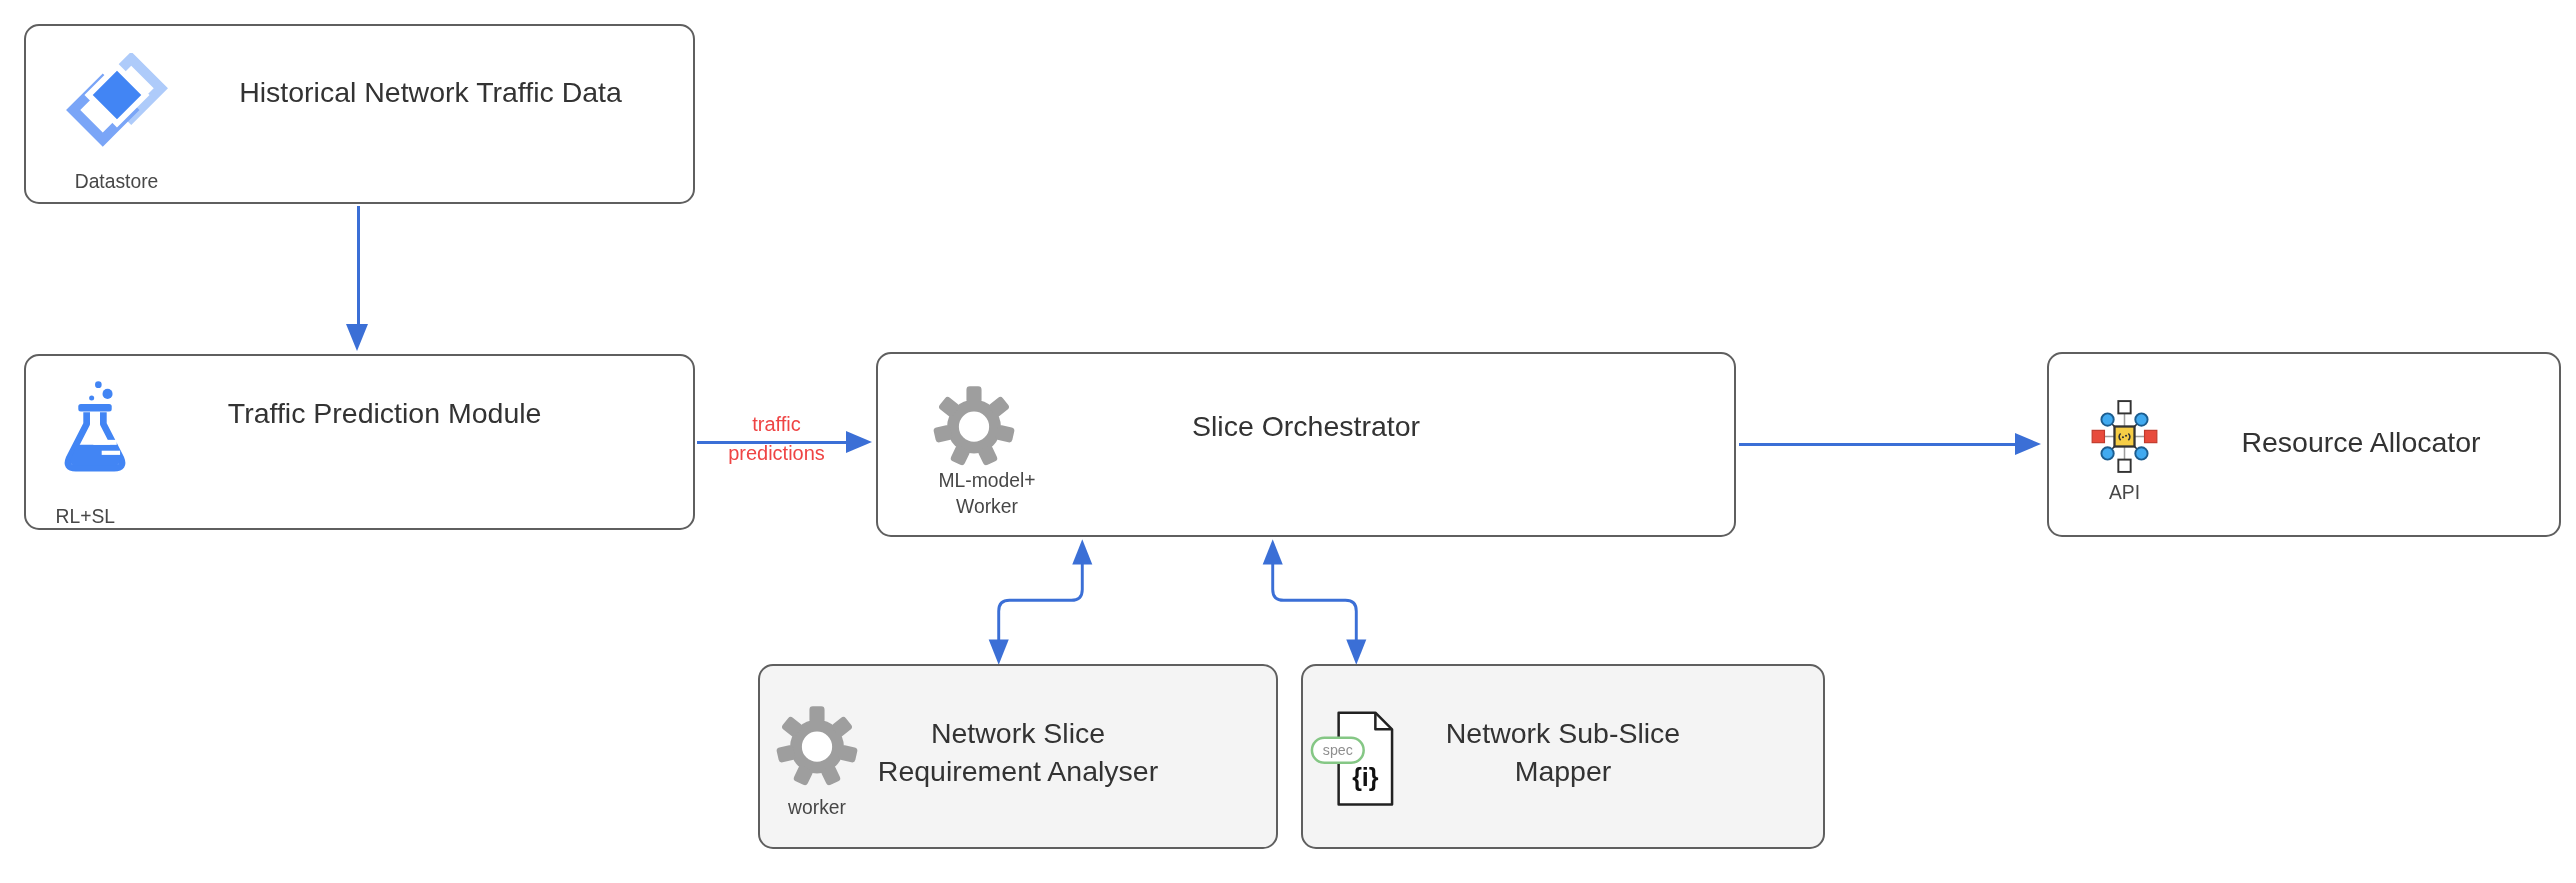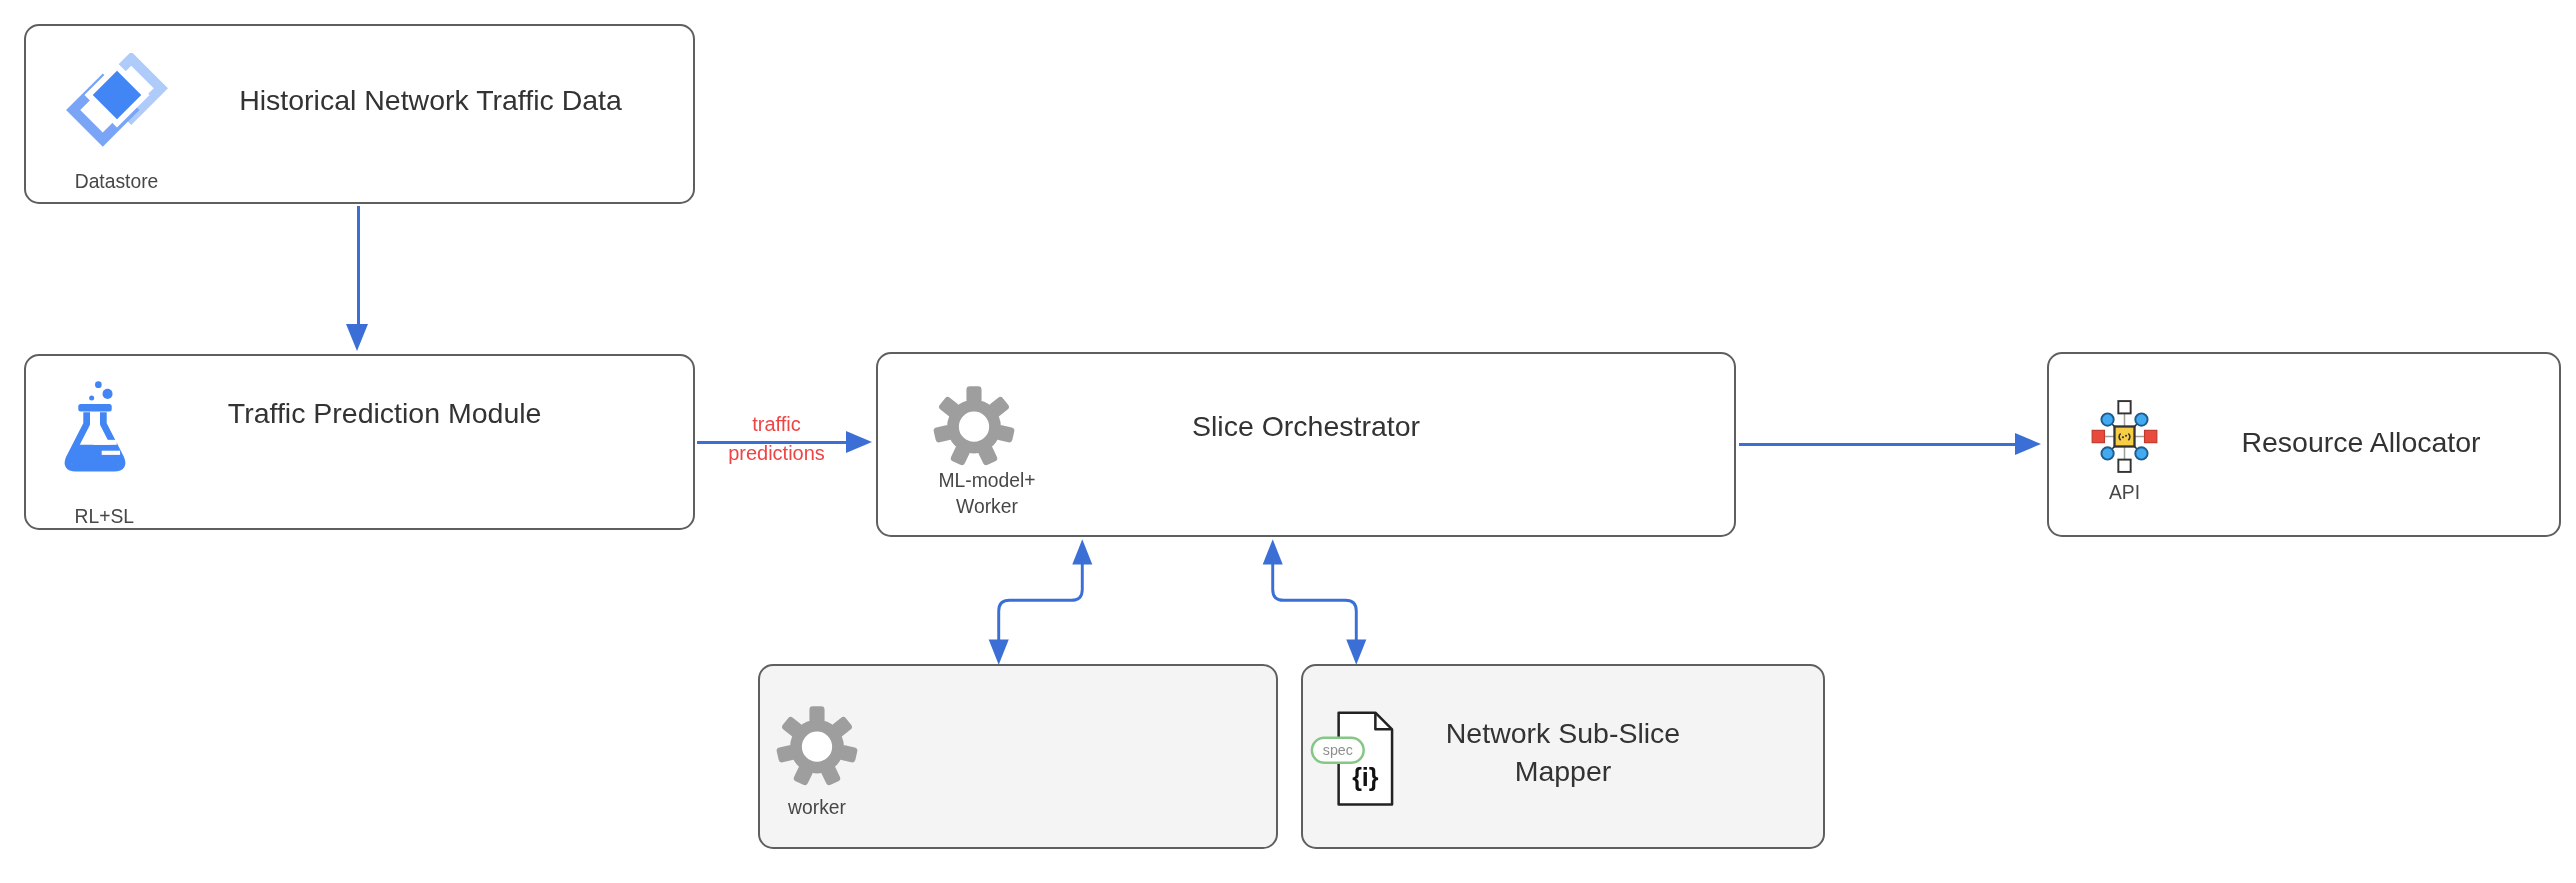--- a/index.html
+++ b/index.html
@@ -37,38 +37,38 @@
     border-left:26px solid #3b6fd6;
   }
   .edge-label {
     position:absolute; color:#ef4444; font-size:20px; line-height:1.45;
     text-align:center; white-space:pre-line;
   }
   .conn-svg { position:absolute; }
 
   
   #node-historical        { left:23.5px;   top:23.5px;  width:671px;  height:180px; }
-  #node-historical .node-title { top:56px; padding-left:143px; padding-right:0; }
+  #node-historical .node-title { top:48px; padding-left:143px; padding-right:0; }
   #node-prediction        { left:23.5px;   top:354px; width:671px;  height:176px; }
   #node-prediction .node-title    { top:39px; padding-left:58px; padding-right:6.7px; }
   #node-prediction .node-subtitle { top:74px; padding-left:143px; padding-right:6.7px; }
   #node-orchestrator      { left:876px; top:352px; width:860px; height:185px; }
   #node-orchestrator .node-title { top:54px; }
   #node-allocator         { left:2047px; top:352px; width:514px;  height:185px; }
   #node-allocator .node-title { top:70px; padding-left:126px; padding-right:12px; }
   #node-analyser          { left:758px;  top:664px; width:520px;  height:185px; }
   #node-analyser .node-title { top:49px; }
   #node-mapper            { left:1301px; top:664px; width:524px;  height:185px; }
   #node-mapper .node-title { top:49px; }
 
   
   #datastore-icon { left:24px; top:27px;  width:134px; height:105px; }
   #node-historical .icon-caption { left:24px; top:143px; width:134px; text-align:center; }
   #flask-icon     { left:27px; top:22px;  width:84px; height:117px; }
-  #node-prediction .icon-caption { left:30px; top:148px;margin-left:19px; }
+  #node-prediction .icon-caption { left:30px; top:148px; }
   #gear-icon-orchestrator { left:54px; top:28.5px; width:84px; height:84px; }
   #node-orchestrator .icon-caption { left:25px; top:114px; width:168px; text-align:center; }
   #api-icon       { left:37px; top:44px;  width:77px;  height:77px; }
   #node-allocator .icon-caption { left:37px; top:126px; width:77px; text-align:center; }
   #gear-icon-analyser { left:15px; top:37px; width:84px; height:84px; }
   #node-analyser .icon-caption { left:15px; top:129px; width:84px; text-align:center; }
   #spec-icon      { left:6.7px;  top:45px;  width:94px; height:96px; }
 
   
   #edge-hist-line   { left:357px;  top:206px; width:2.5px;   height:119px; }
@@ -194,20 +194,22 @@
         <rect x="41" y="4" width="18" height="20" rx="4" transform="rotate(51.4 50 52)"></rect>
         <rect x="41" y="4" width="18" height="20" rx="4" transform="rotate(102.9 50 52)"></rect>
         <rect x="41" y="4" width="18" height="20" rx="4" transform="rotate(154.3 50 52)"></rect>
         <rect x="41" y="4" width="18" height="20" rx="4" transform="rotate(205.7 50 52)"></rect>
         <rect x="41" y="4" width="18" height="20" rx="4" transform="rotate(257.1 50 52)"></rect>
         <rect x="41" y="4" width="18" height="20" rx="4" transform="rotate(308.6 50 52)"></rect>
       </g>
       <circle cx="50" cy="52" r="18" fill="#ffffff"></circle>
     </svg>
     <div class="icon-caption">worker</div>
+    <div class="node-title">Network Slice
+Requirement Analyser</div>
   </div>
 
   <div class="node gray" id="node-mapper">
     <svg class="icon-svg" id="spec-icon" viewBox="0 0 112 115">
       <path d="M34,2 L78,2 L98,22 L98,112 L34,112 Z" fill="#ffffff" stroke="#222222" stroke-width="3" stroke-linejoin="round"></path>
       <path d="M78,2 L78,22 L98,22" fill="none" stroke="#222222" stroke-width="3" stroke-linejoin="round"></path>
       <text x="66" y="90" text-anchor="middle" font-size="30" font-weight="600" fill="#111111">{i}</text>
       <rect x="2" y="32" width="62" height="30" rx="15" fill="#ffffff" stroke="#85c785" stroke-width="3"></rect>
       <text x="33" y="53" text-anchor="middle" font-size="17" fill="#8f8f8f">spec</text>
     </svg>

